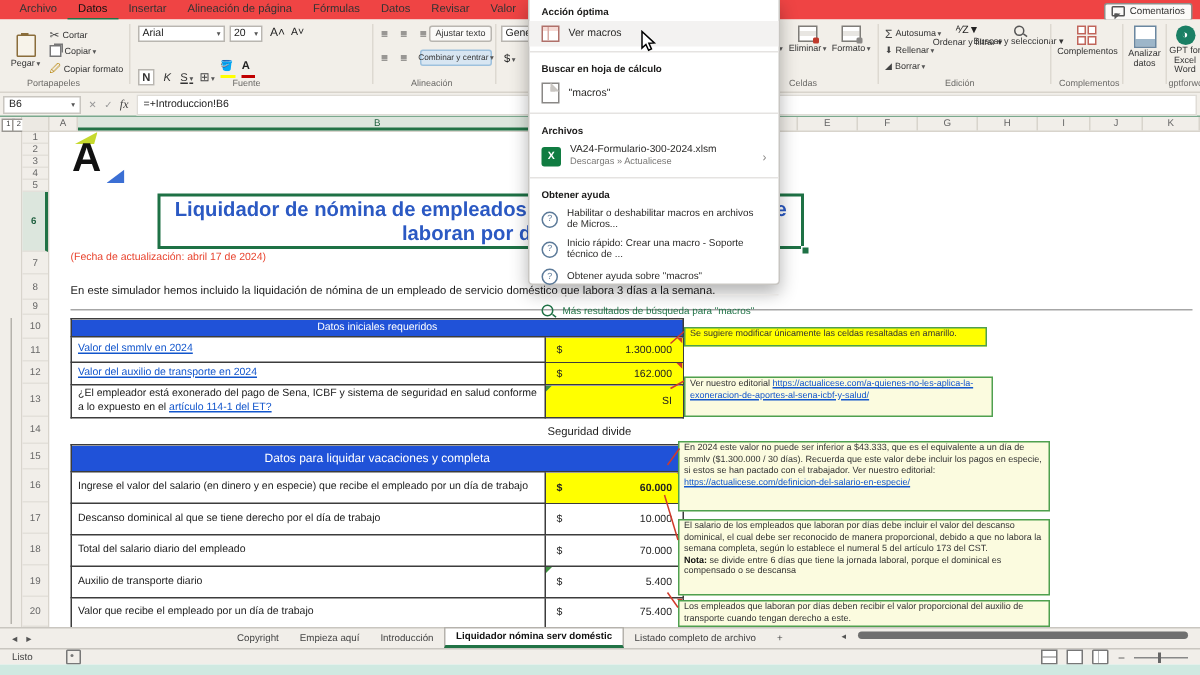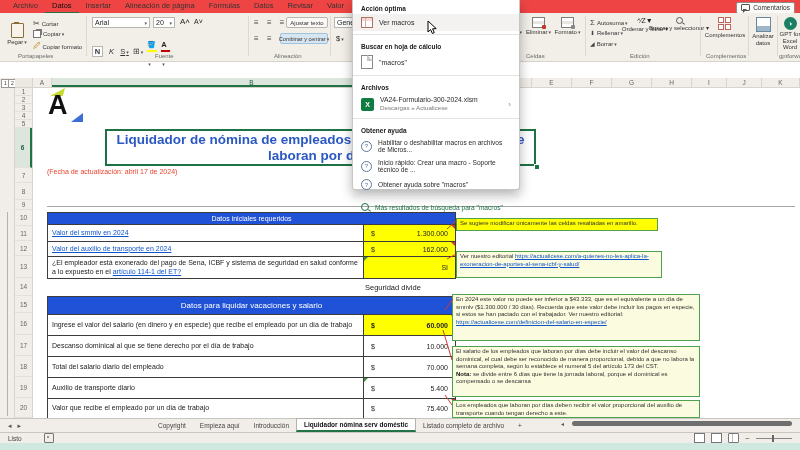--- a/index.html
+++ b/index.html
@@ -254,20 +254,33 @@
 
     <span class="glabel" style="left:18px;">Portapapeles</span>
     <span class="glabel" style="left:155px;">Fuente</span>
     <span class="glabel" style="left:274px;">Alineación</span>
     <span class="glabel" style="left:526px;">Celdas</span>
     <span class="glabel" style="left:630px;">Edición</span>
     <span class="glabel" style="left:706px;">Complementos</span>
     <span class="glabel" style="left:779px;">gptforwork.c</span>
   </div>
 
+  <div class="abs fbar">
+    <div class="namebox caret">
+      <span>B6</span>
+    </div>
+    <div class="fbtns">
+      <span>✕</span>
+      <span>✓</span>
+      <span class="fx">fx</span>
+    </div>
+    <div class="finput">
+      <span>=+Introduccion!B6</span>
+    </div>
+  </div>
 
   <div class="abs gutter"></div>
   <span class="outline-btn" style="left:1px;top:79px;">1</span>
   <span class="outline-btn" style="left:8px;top:79px;">2</span>
   <div class="outline-line"></div>
 
   <div class="abs colhdr">
     <div class="ch" style="width:18px;background:#ecE9e3;"></div>
     <div class="ch" style="width:19px;">A</div>
     <div class="ch sel" style="width:400px;">B</div>
@@ -312,20 +325,21 @@
     <div class="abs" style="left:2px;top:3px;font-size:27px;font-weight:800;color:#111;font-family:'Liberation Sans',sans-serif;">A</div>
     <div class="abs" style="left:25px;top:26px;width:12px;height:9px;background:#3b6fd4;clip-path:polygon(0 100%,100% 0,100% 100%);"></div>
   </div>
 
   <div class="abs title-box">
     <span>Liquidador de nómina de empleados de servicio doméstico que laboran por días</span>
   </div>
   <div class="abs fill-handle"></div>
 
   <div class="abs fecha">(Fecha de actualización: abril 17 de 2024)</div>
+  <div class="abs intro">En este simulador hemos incluido la liquidación de nómina de un empleado de servicio doméstico que labora 3 días a la semana.</div>
   <div class="abs hline"></div>
 
   <table class="xl" style="left:47px;top:212px;width:408px;">
     <colgroup>
         <col style="width:316px;">
         <col style="width:92px;">
       </colgroup>
     <tbody>
         <tr style="height:12px;">
           <th class="bluehdr" colspan="2">Datos iniciales requeridos</th>
@@ -361,21 +375,21 @@
 
   <div class="abs segsoc">Seguridad divide</div>
 
   <table class="xl" style="left:47px;top:296px;width:408px;">
     <colgroup>
         <col style="width:316px;">
         <col style="width:92px;">
       </colgroup>
     <tbody>
         <tr style="height:18px;">
-          <th class="bluehdr" colspan="2" style="font-size:8px;">Datos para liquidar vacaciones y salario</th>
+          <th class="bluehdr" colspan="2" style="font-size:8px;">Datos para liquidar vacaciones y completa</th>
         </tr>
     <tr style="height:21px;">
       <td class="lbl">Ingrese el valor del salario (en dinero y en especie) que recibe el empleado por un día de trabajo</td>
       <td class="val yellow note-tr">
         <div class="valwrap">
               <b>$</b>
               <b>60.000</b>
             </div>
       </td>
     </tr>

